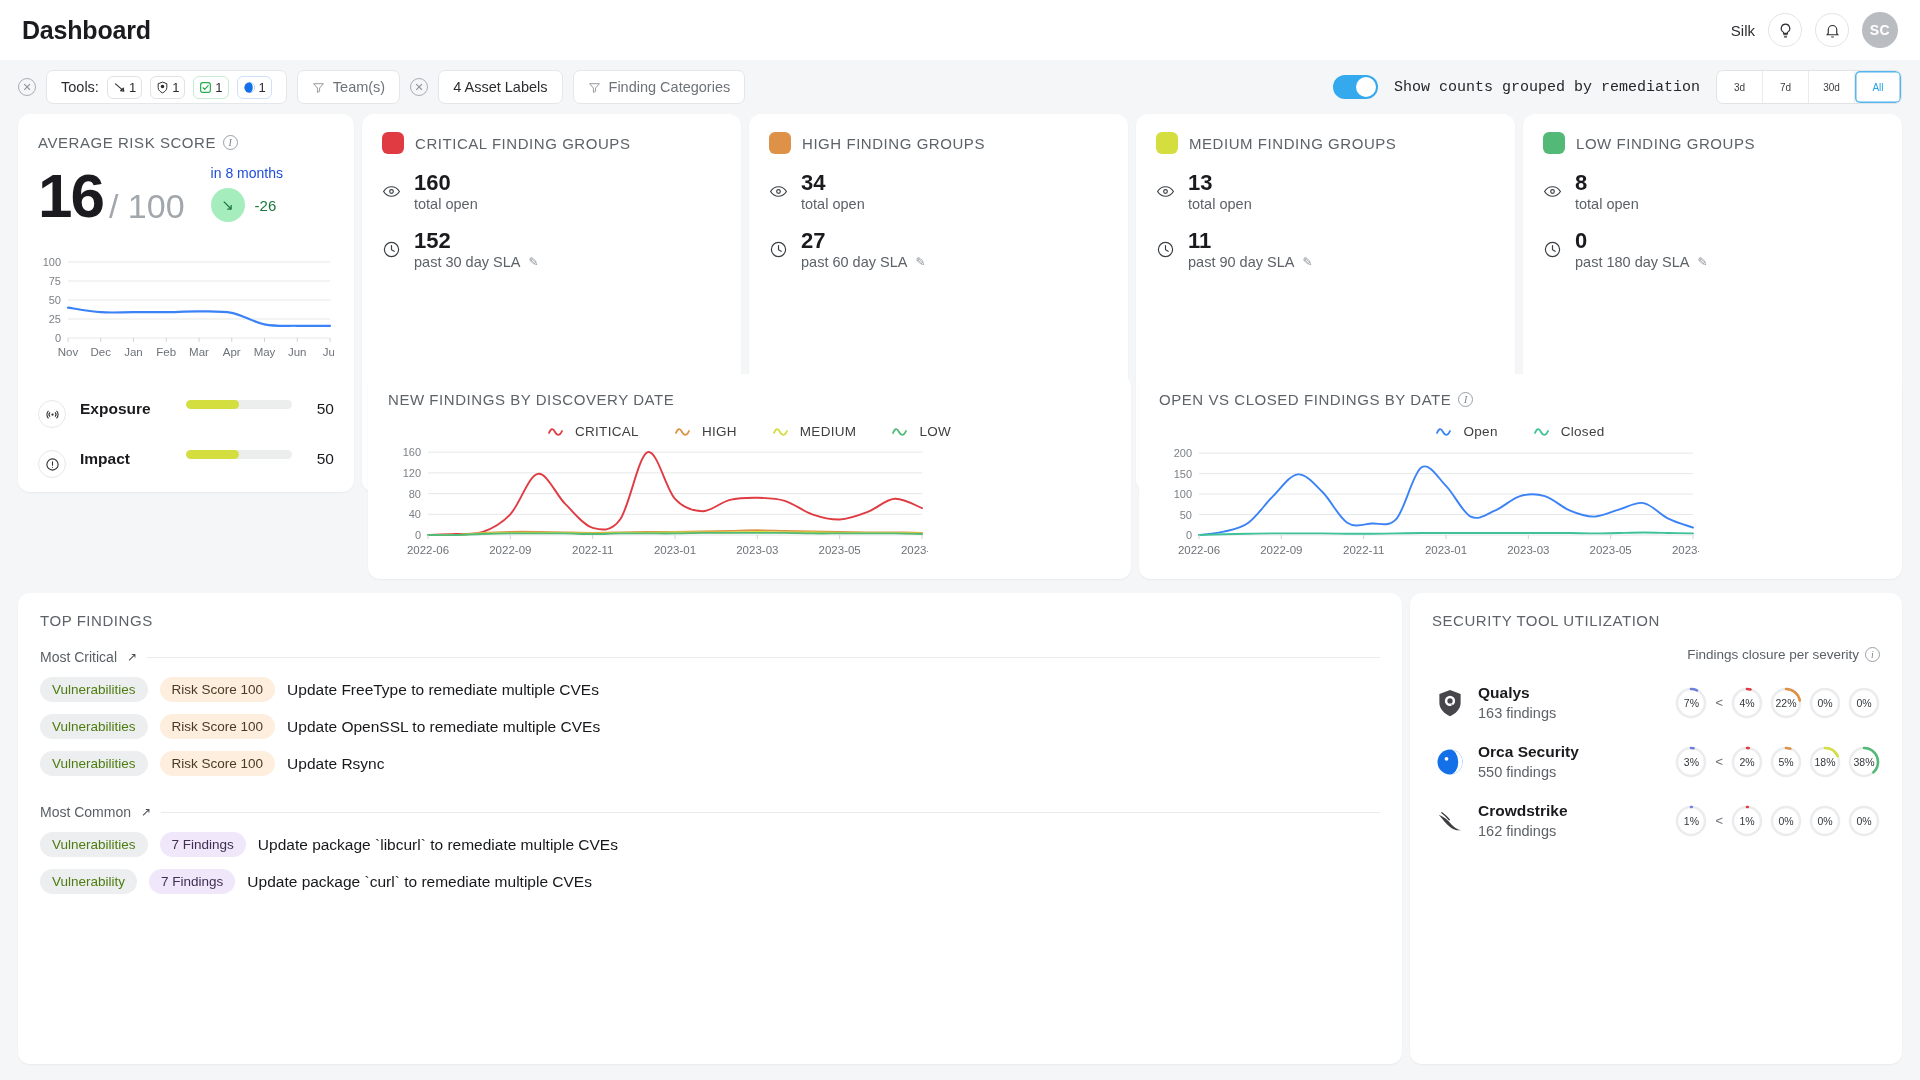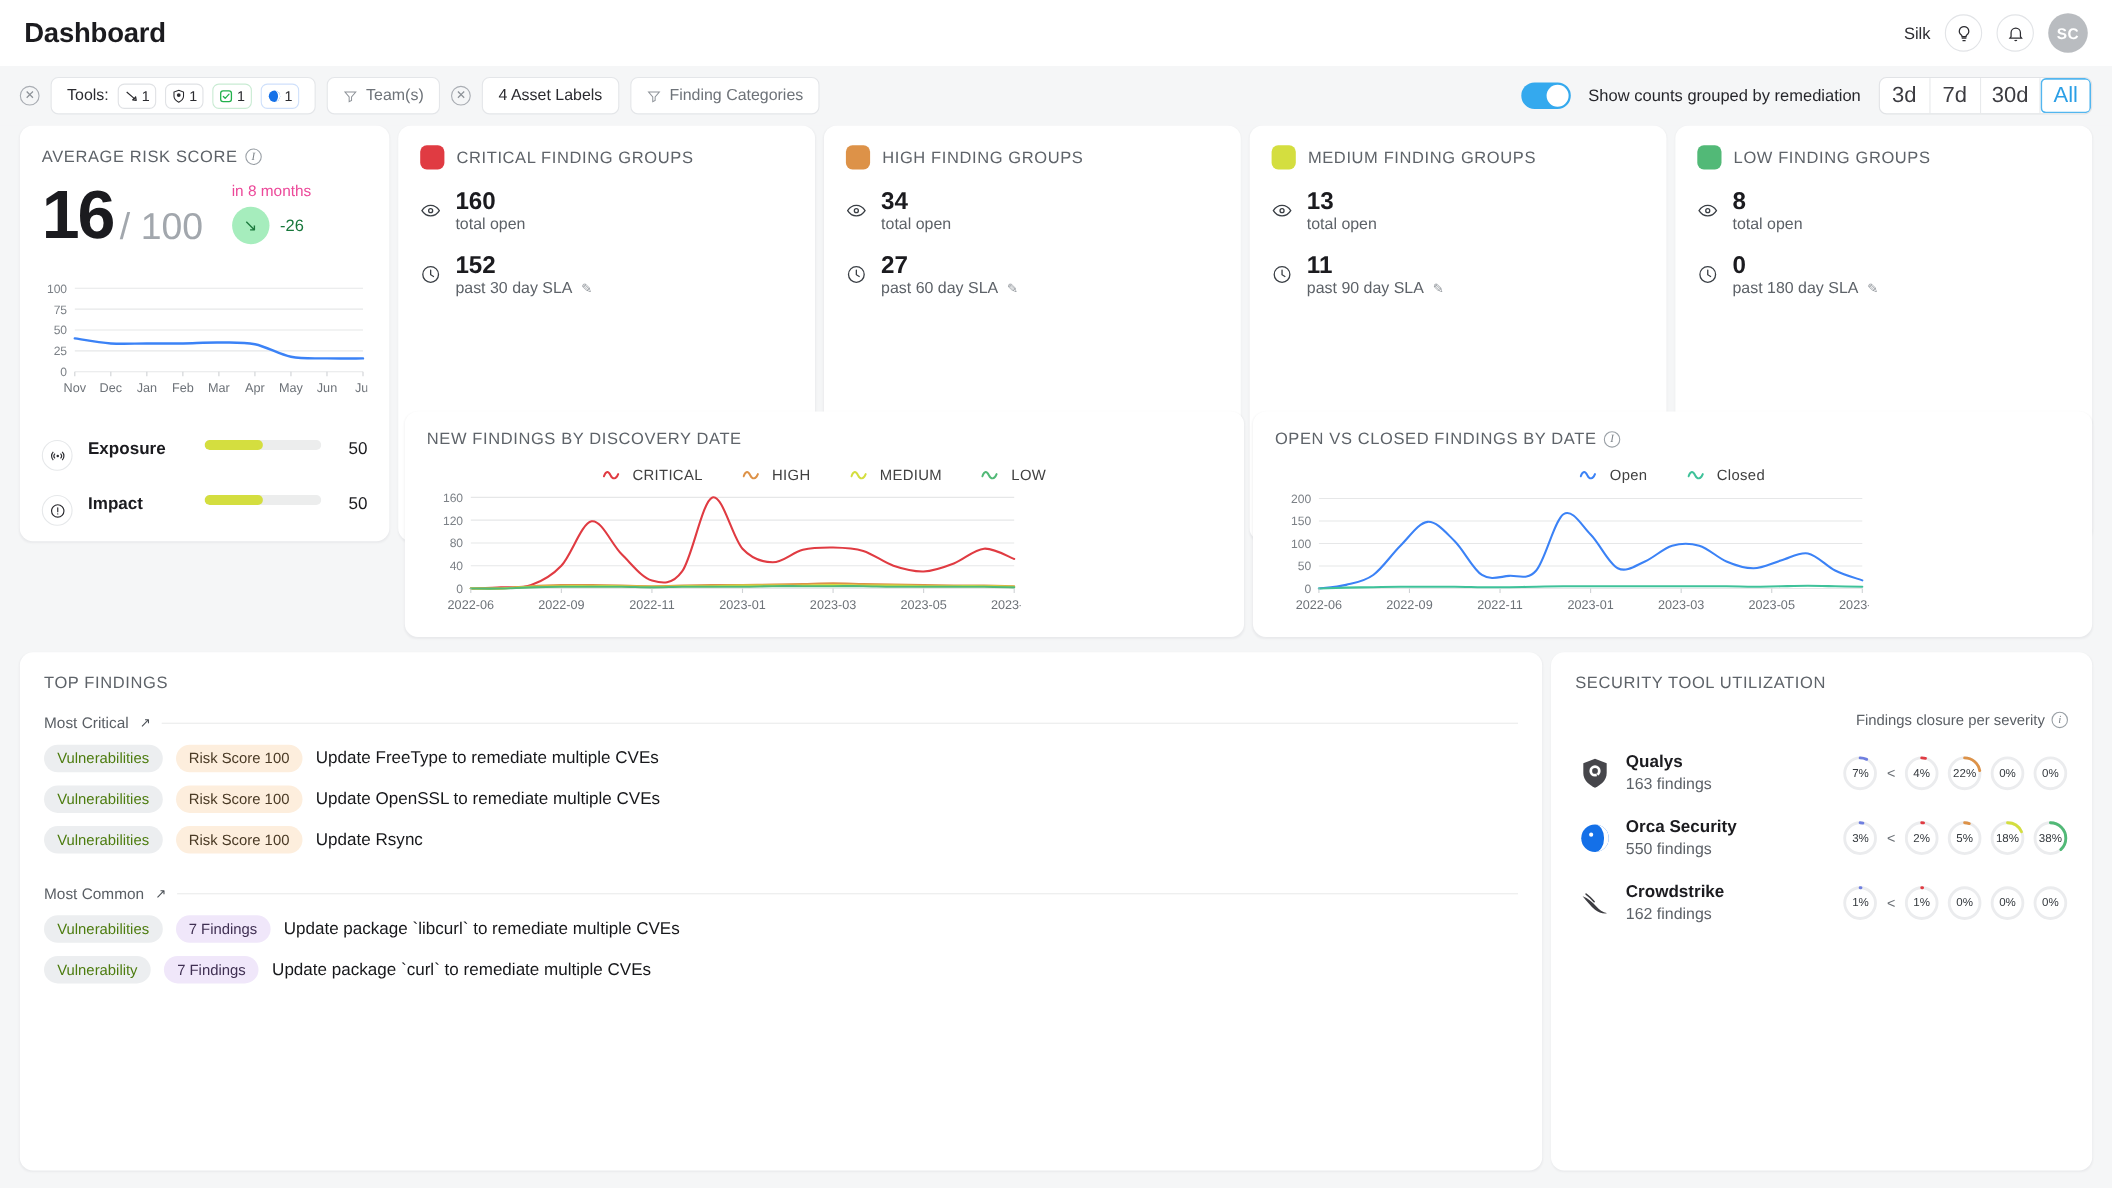--- a/index.html
+++ b/index.html
@@ -56,25 +56,25 @@
   .tool-chip.green { border-color: #c9ebd3; }
   .tool-chip.blue { border-color: #cfe0fb; }
   .filter-right { margin-left: auto; display: flex; align-items: center; gap: 16px; padding-right: 6px; }
   .toggle {
     width: 45px; height: 24px; border-radius: 13px; background: #34a9ee; position: relative; cursor: pointer;
   }
   .toggle .knob {
     position: absolute; top: 2px; right: 2px; width: 20px; height: 20px;
     border-radius: 50%; background: #fff;
   }
-  .toggle-label { font-size: 15px; color: #26262b; }
+  .toggle-label { font-size: 15px; color: #26262b; font-family: Liberation Mono, monospace; }
   .range-group { display: flex; border: 1px solid #e1e3e6; border-radius: 7px; overflow: hidden; background: #fff; }
   .range-btn {
     min-width: 46px; height: 32px; display: flex; align-items: center; justify-content: center;
-    font-size: 20px; color: #3c3c41; border-right: 1px solid #e8eaec; cursor: pointer; padding: 0 10px;
+    font-size: 10px; color: #3c3c41; border-right: 1px solid #e8eaec; cursor: pointer; padding: 0 10px;
   }
   .range-btn:last-child { border-right: none; }
   .range-btn.active { color: #2b9fe6; box-shadow: inset 0 0 0 1.5px #53b6ef; border-radius: 5px; }
 
   
   .content { flex: 1; padding: 0 18px 16px; display: flex; flex-direction: column; gap: 14px; overflow: hidden; }
   .row { display: flex; gap: 8px; }
   .card { background: #fff; border-radius: 12px; box-shadow: 0 1px 2px rgba(16,24,40,.05); }
   .card-title {
     font-size: 15px; letter-spacing: .55px; color: #5e6369; text-transform: uppercase;
@@ -85,21 +85,21 @@
     font-size: 10px; font-style: italic; display: inline-flex; align-items: center; justify-content: center;
     font-family: "Liberation Serif", serif; cursor: pointer;
   }
 
   
   .risk-card { width: 336px; flex: 0 0 336px; padding: 20px 20px 14px; display: flex; flex-direction: column; }
   .risk-score-row { display: flex; align-items: flex-end; margin-top: 14px; }
   .risk-num { font-size: 62px; font-weight: 700; line-height: .95; letter-spacing: -2px; }
   .risk-den { font-size: 34px; color: #a2a7ad; font-weight: 400; margin-left: 6px; }
   .risk-trend { margin-left: 26px; margin-bottom: 4px; }
-  .risk-trend-label { font-size: 14px; color: #ec4899; margin-bottom: 7px; }
+  .risk-trend-label { font-size: 14px; color: #1d4ed8; margin-bottom: 7px; }
   .risk-trend-body { display: flex; align-items: center; gap: 10px; }
   .trend-circle {
     width: 34px; height: 34px; border-radius: 50%; background: #a6edbd;
     display: flex; align-items: center; justify-content: center; color: #1d7a3e; font-size: 15px;
   }
   .trend-delta { font-size: 15px; color: #18773b; }
   .spark { margin-top: 26px; }
   .meters { margin-top: 24px; display: flex; flex-direction: column; gap: 22px; }
   .meter { display: flex; gap: 14px; }
   .meter-icon {

